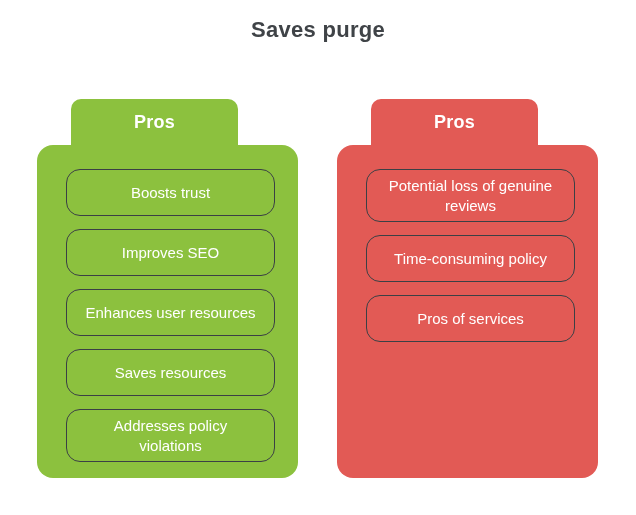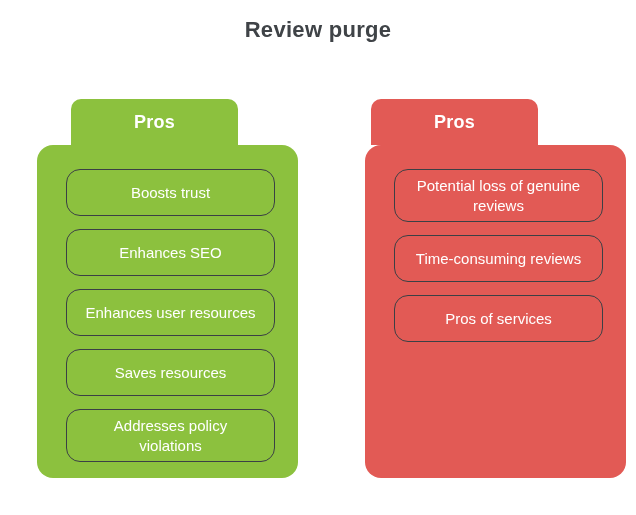--- a/index.html
+++ b/index.html
@@ -68,39 +68,39 @@
     color: #ffffff;
     font-size: 15px;
     line-height: 1.3;
   }
 </style>
 </head>
 <body>
 
 <div class="canvas">
 
-  <h1 class="title">Review purge</h1>
+  <h1 class="title">Saves purge</h1>
 
   <div class="column pros">
     <div class="tab" style="background: rgb(140, 193, 62);">
       <span>Pros</span>
     </div>
     <div class="panel" style="background: rgb(140, 193, 62);">
       <div class="item">Boosts trust</div>
-      <div class="item">Enhances SEO</div>
+      <div class="item">Improves SEO</div>
       <div class="item">Enhances user resources</div>
       <div class="item">Saves resources</div>
       <div class="item">Addresses policy violations</div>
     </div>
   </div>
 
   <div class="column cons">
     <div class="tab" style="background: rgb(226, 90, 85);">
       <span>Pros</span>
     </div>
-    <div class="panel" style="background: rgb(226, 90, 85); margin-left: 28px;">
+    <div class="panel" style="background: rgb(226, 90, 85);">
       <div class="item">Potential loss of genuine reviews</div>
-      <div class="item">Time-consuming reviews</div>
+      <div class="item">Time-consuming policy</div>
       <div class="item">Pros of services</div>
     </div>
   </div>
 
 </div>
 
 </body></html>

